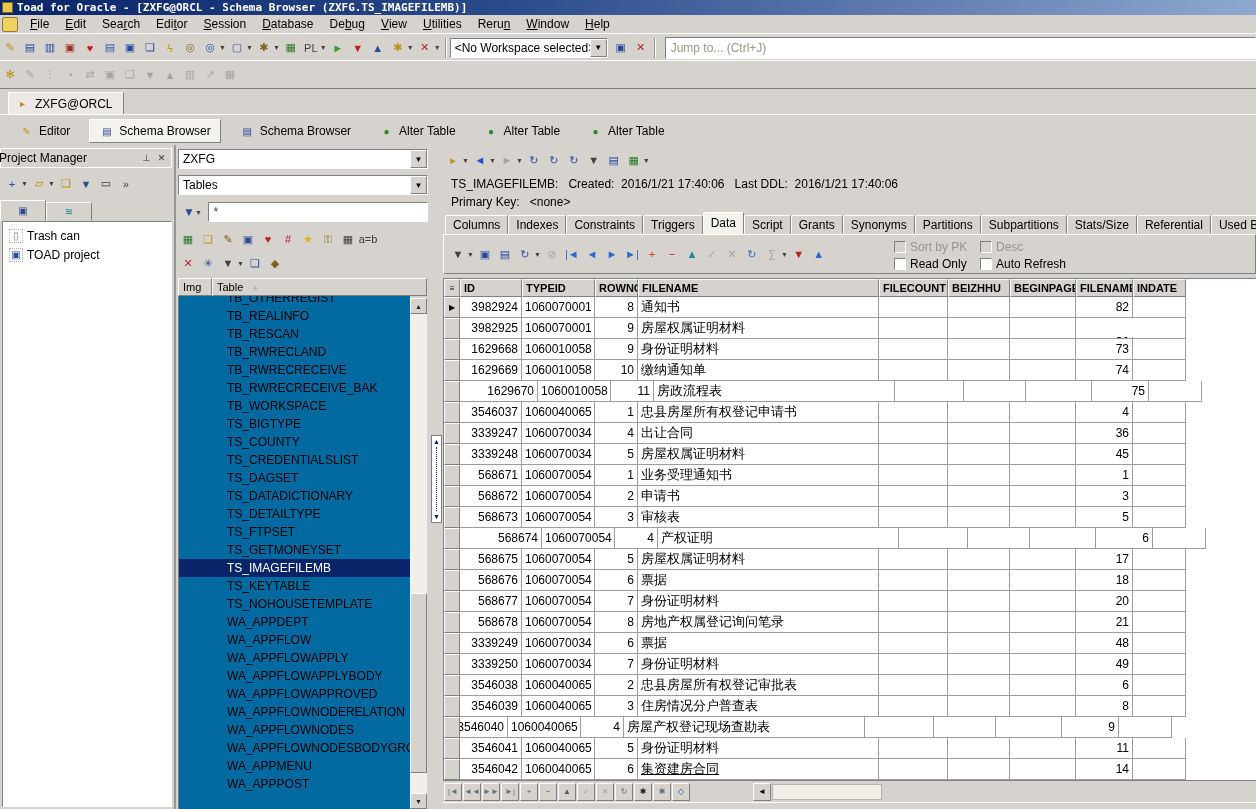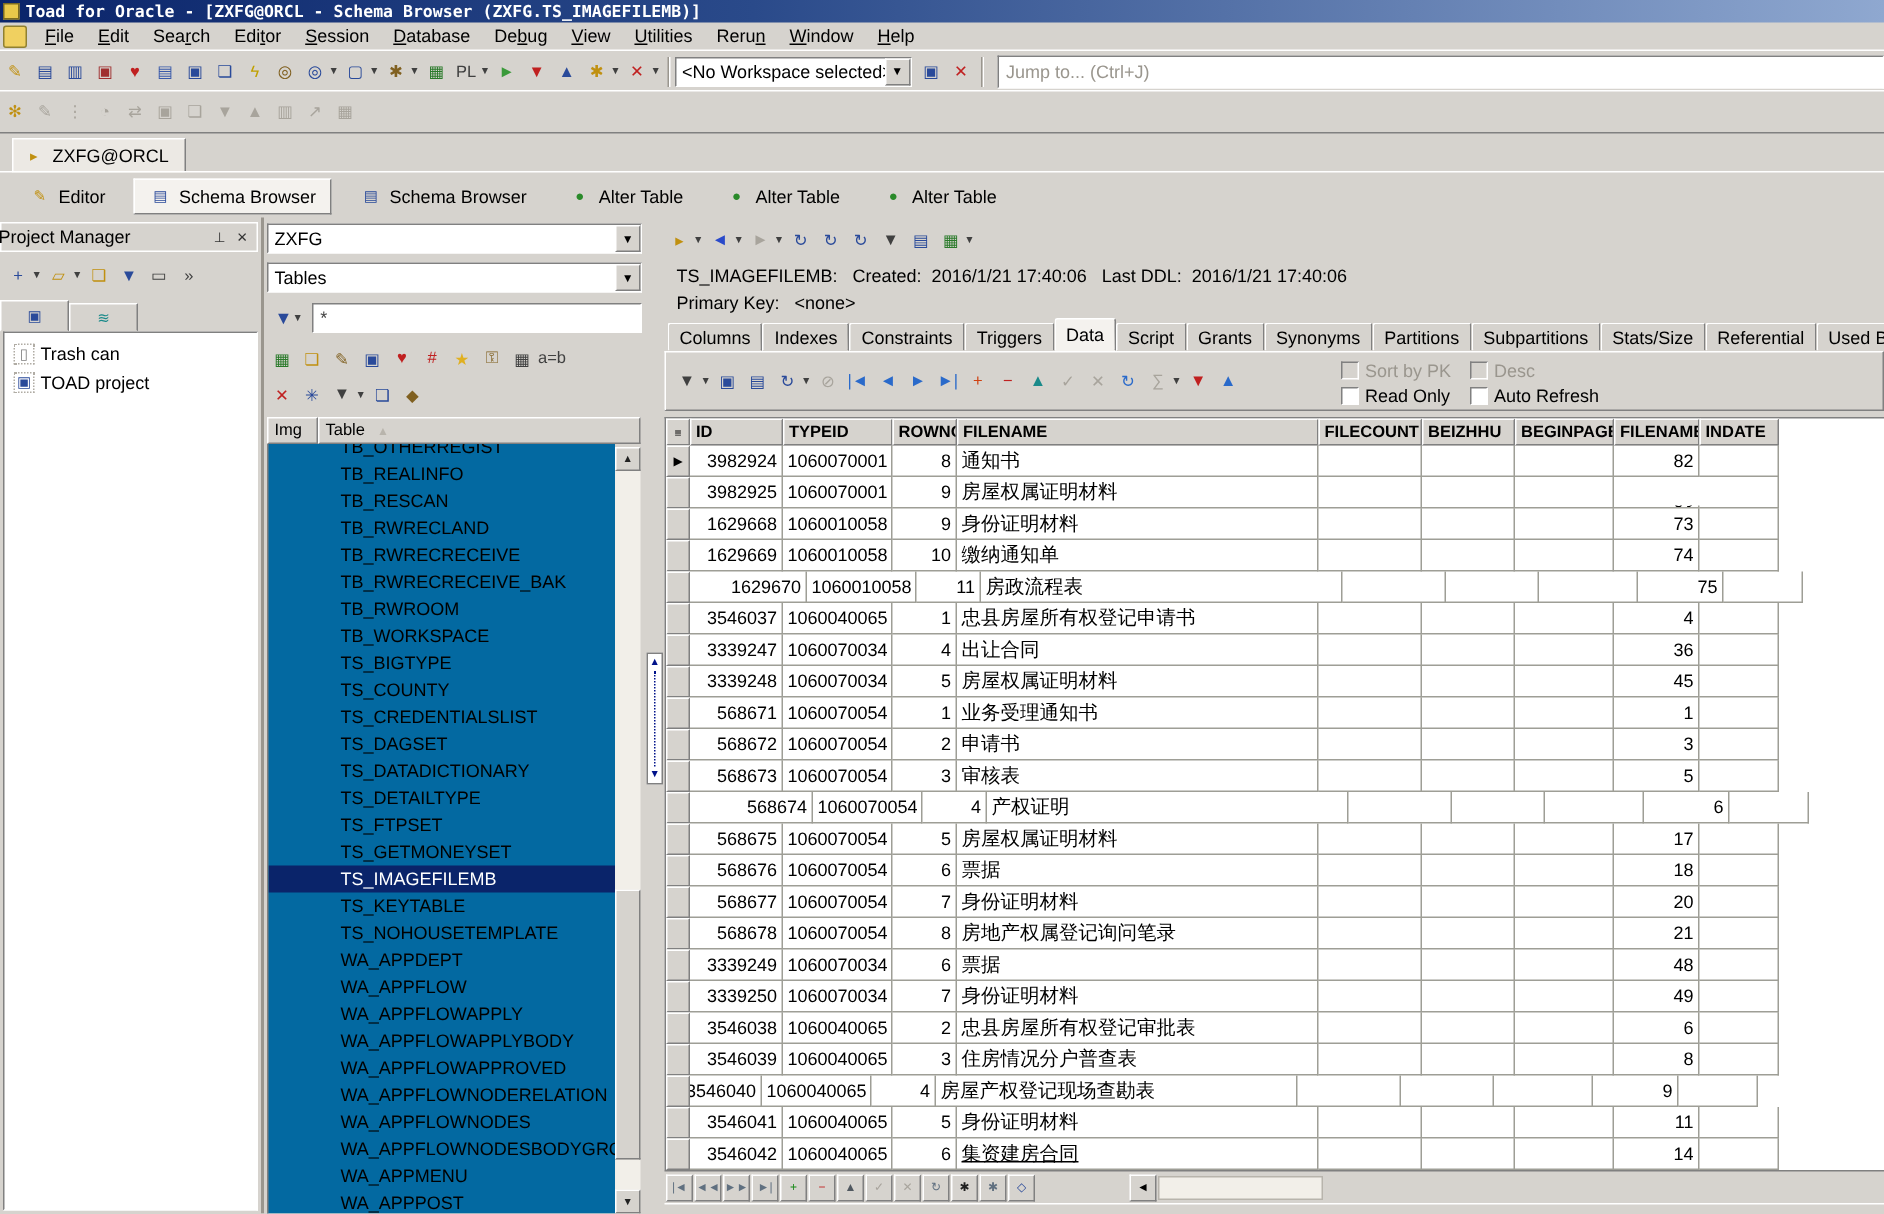--- a/index.html
+++ b/index.html
@@ -319,21 +319,20 @@
         <span style="color:#b8b4ac;margin-left:8px;font-size:8px;">▲</span>
       </span>
     </div>
     <div id="tlist">
         <div class="titem" style="margin-top: -7px;">TB_OTHERREGIST</div>
         <div class="titem">TB_REALINFO</div>
         <div class="titem">TB_RESCAN</div>
         <div class="titem">TB_RWRECLAND</div>
         <div class="titem">TB_RWRECRECEIVE</div>
         <div class="titem">TB_RWRECRECEIVE_BAK</div>
-        <div class="titem">TB_RWROOM</div>
         <div class="titem">TB_WORKSPACE</div>
         <div class="titem">TS_BIGTYPE</div>
         <div class="titem">TS_COUNTY</div>
         <div class="titem">TS_CREDENTIALSLIST</div>
         <div class="titem">TS_DAGSET</div>
         <div class="titem">TS_DATADICTIONARY</div>
         <div class="titem">TS_DETAILTYPE</div>
         <div class="titem">TS_FTPSET</div>
         <div class="titem">TS_GETMONEYSET</div>
         <div class="titem sel">TS_IMAGEFILEMB</div>

